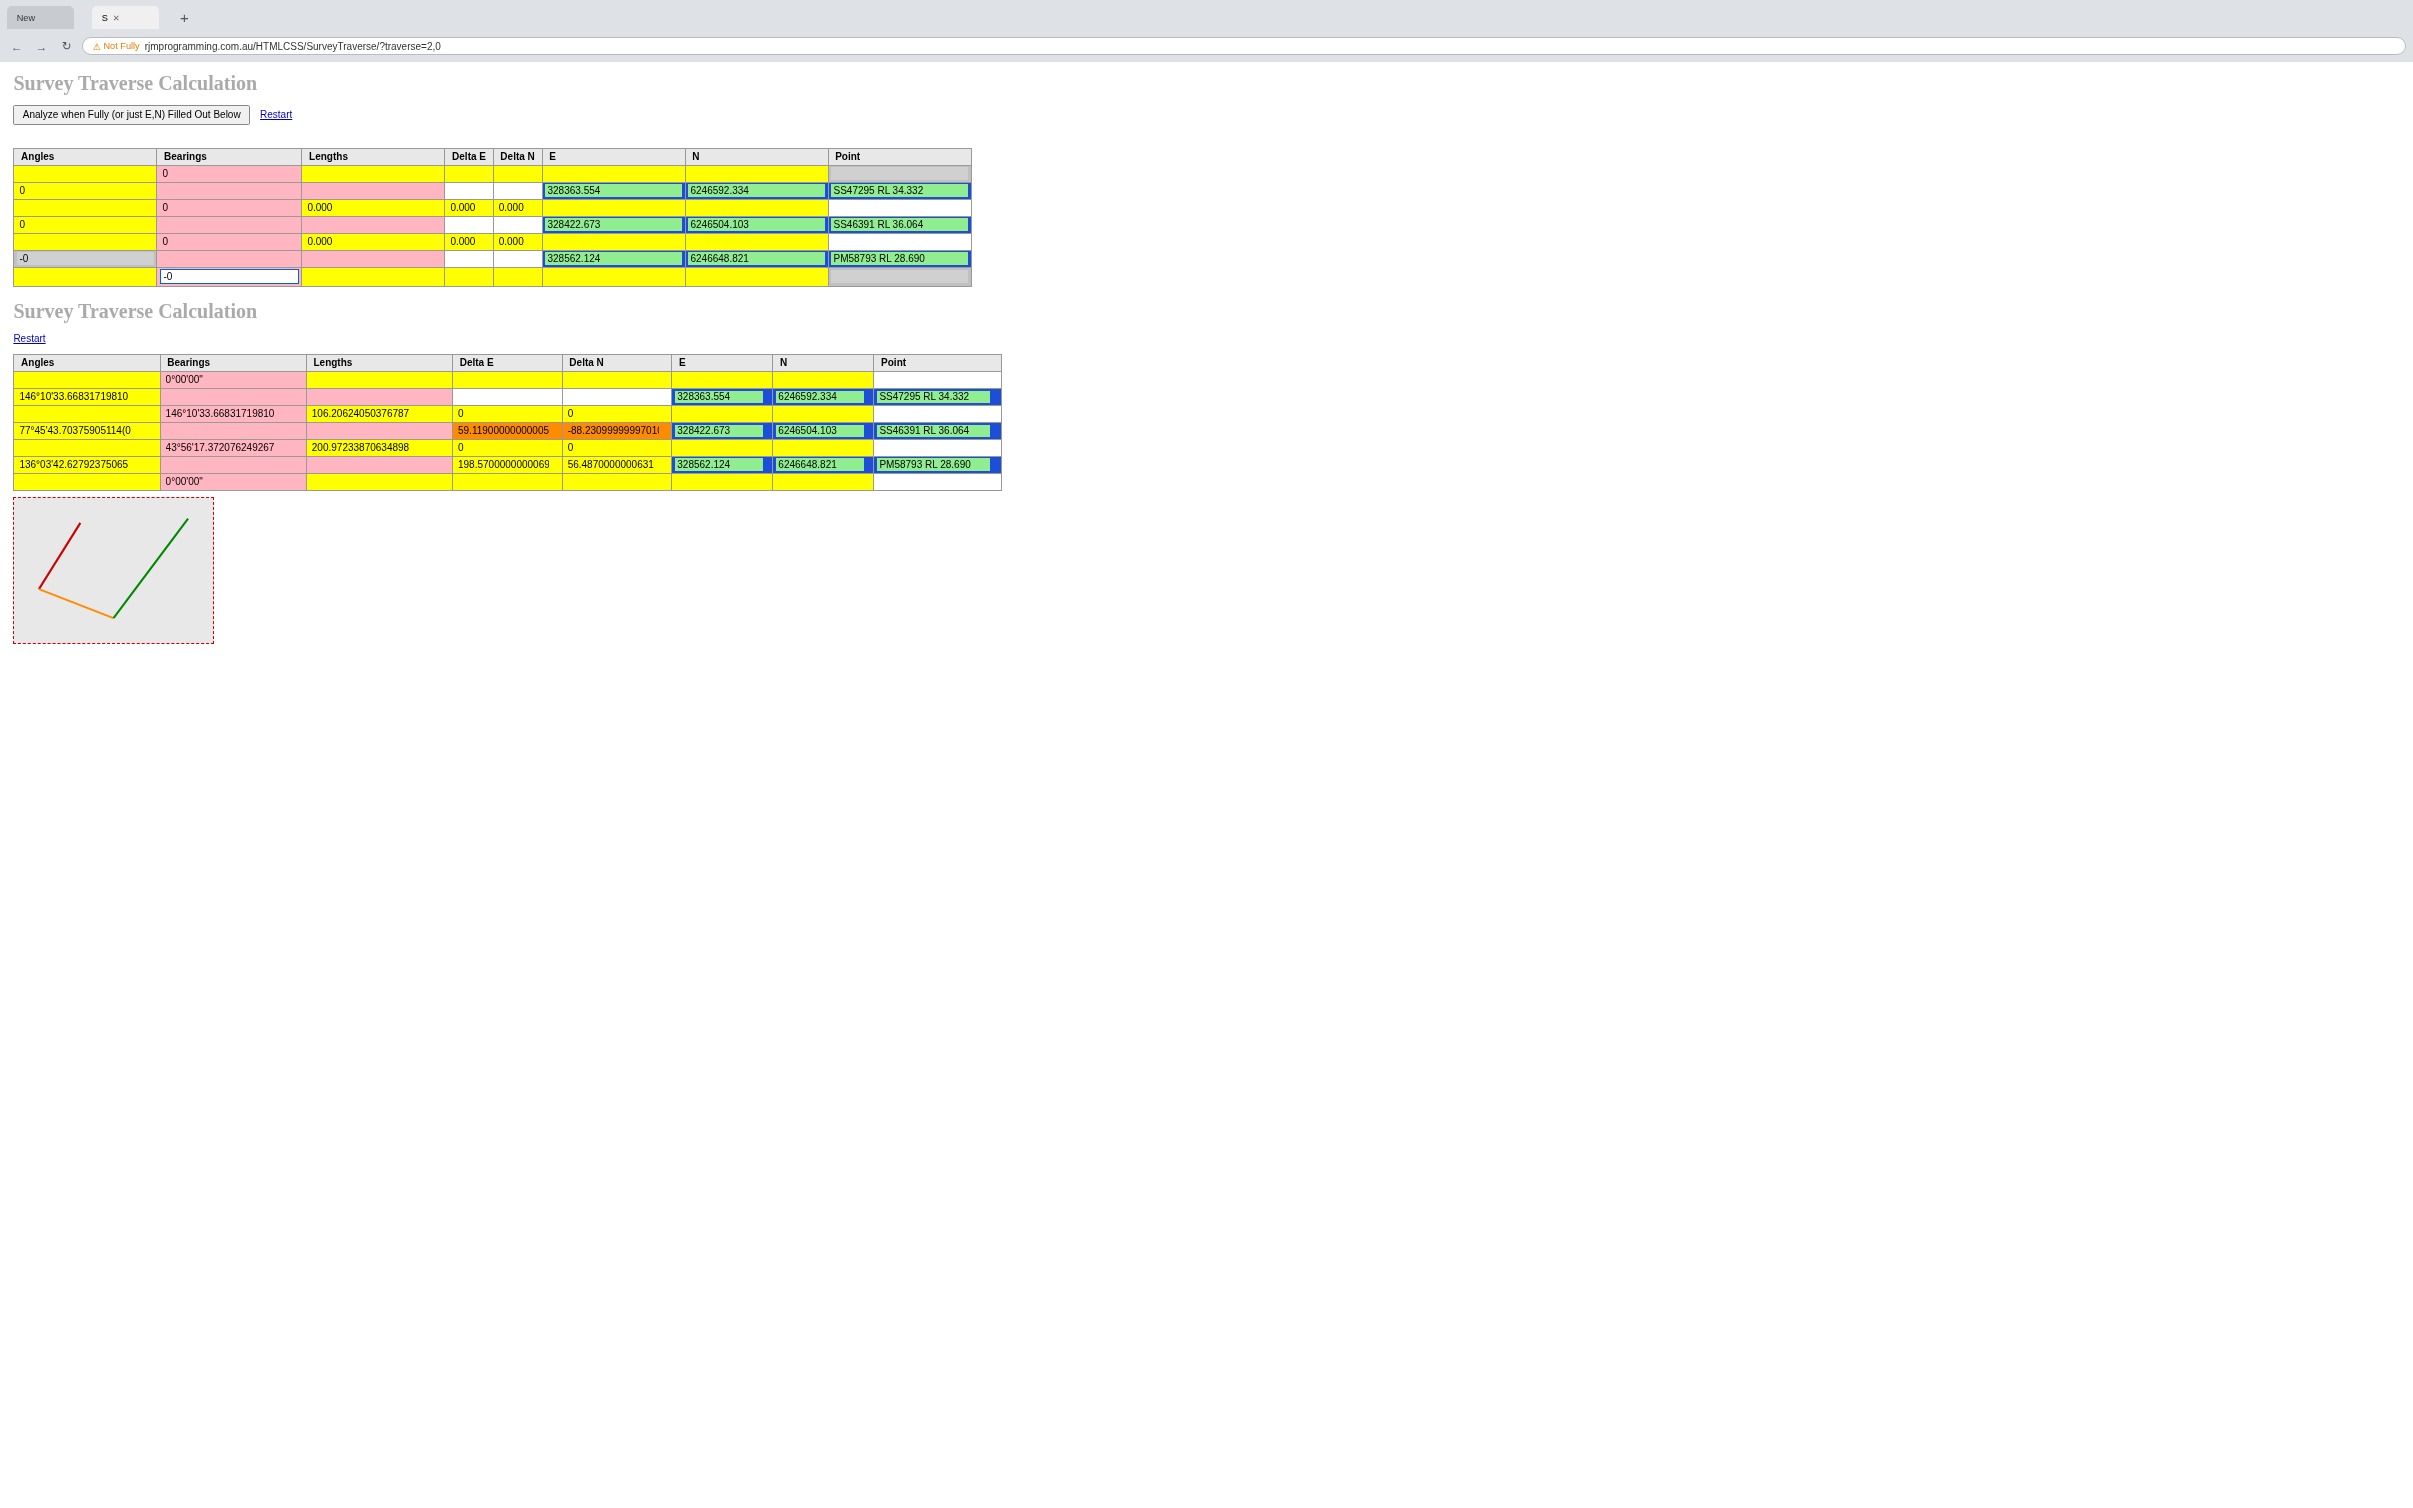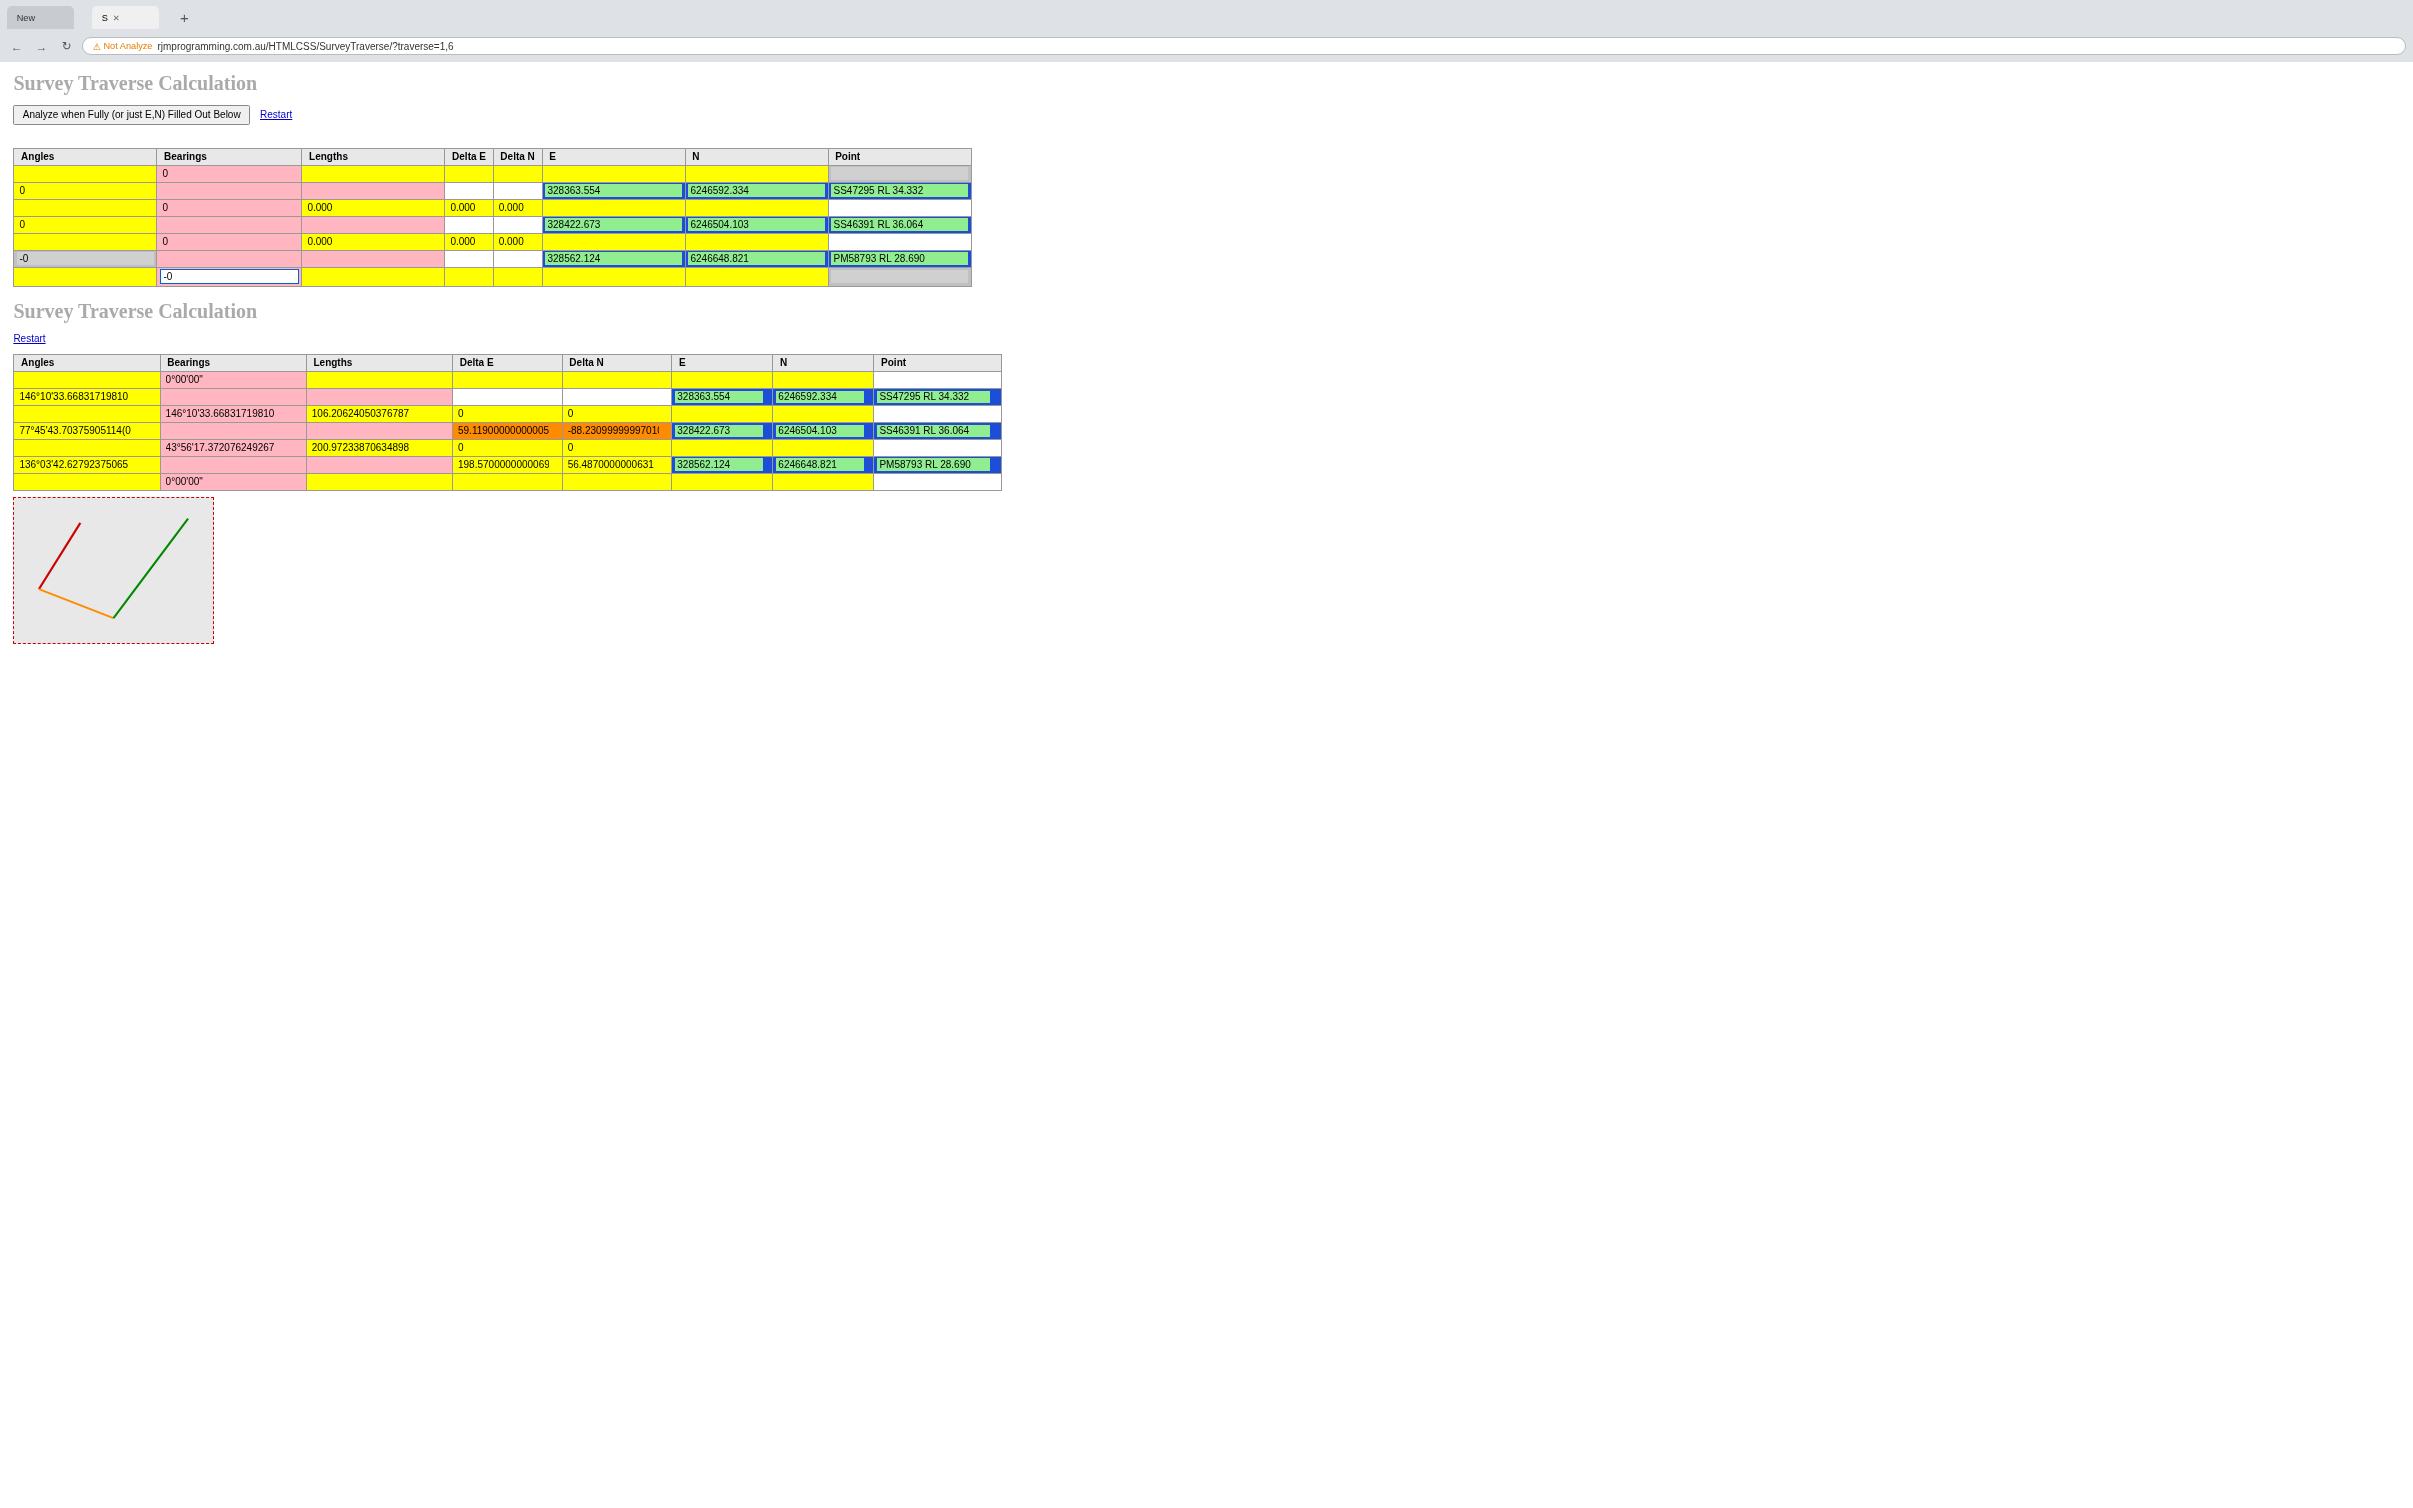--- a/index.html
+++ b/index.html
@@ -223,23 +223,23 @@
       <span class="tab-close">✕</span>
     </div>
     <div style="margin-left:3.4px;font-size:15px;cursor:pointer;color:#555;">+</div>
   </div>
   <div class="address-bar-row">
     <button class="nav-btn">←</button>
     <button class="nav-btn">→</button>
     <button class="nav-btn">↻</button>
     <div class="address-box">
       <span class="not-secure">
-        ⚠ <span>Not Analyze</span>
+        ⚠ <span>Not Fully</span>
       </span>
-      <span class="url-text">rjmprogramming.com.au/HTMLCSS/SurveyTraverse/?traverse=1,6</span>
+      <span class="url-text">rjmprogramming.com.au/HTMLCSS/SurveyTraverse/?traverse=2,0</span>
     </div>
   </div>
 </div>
 
 <div class="page-content">
 
   <div class="page-title">Survey Traverse Calculation</div>
 
   <div class="toolbar">
     <button class="analyze-btn">Analyze when Fully (or just E,N) Filled Out Below</button>

